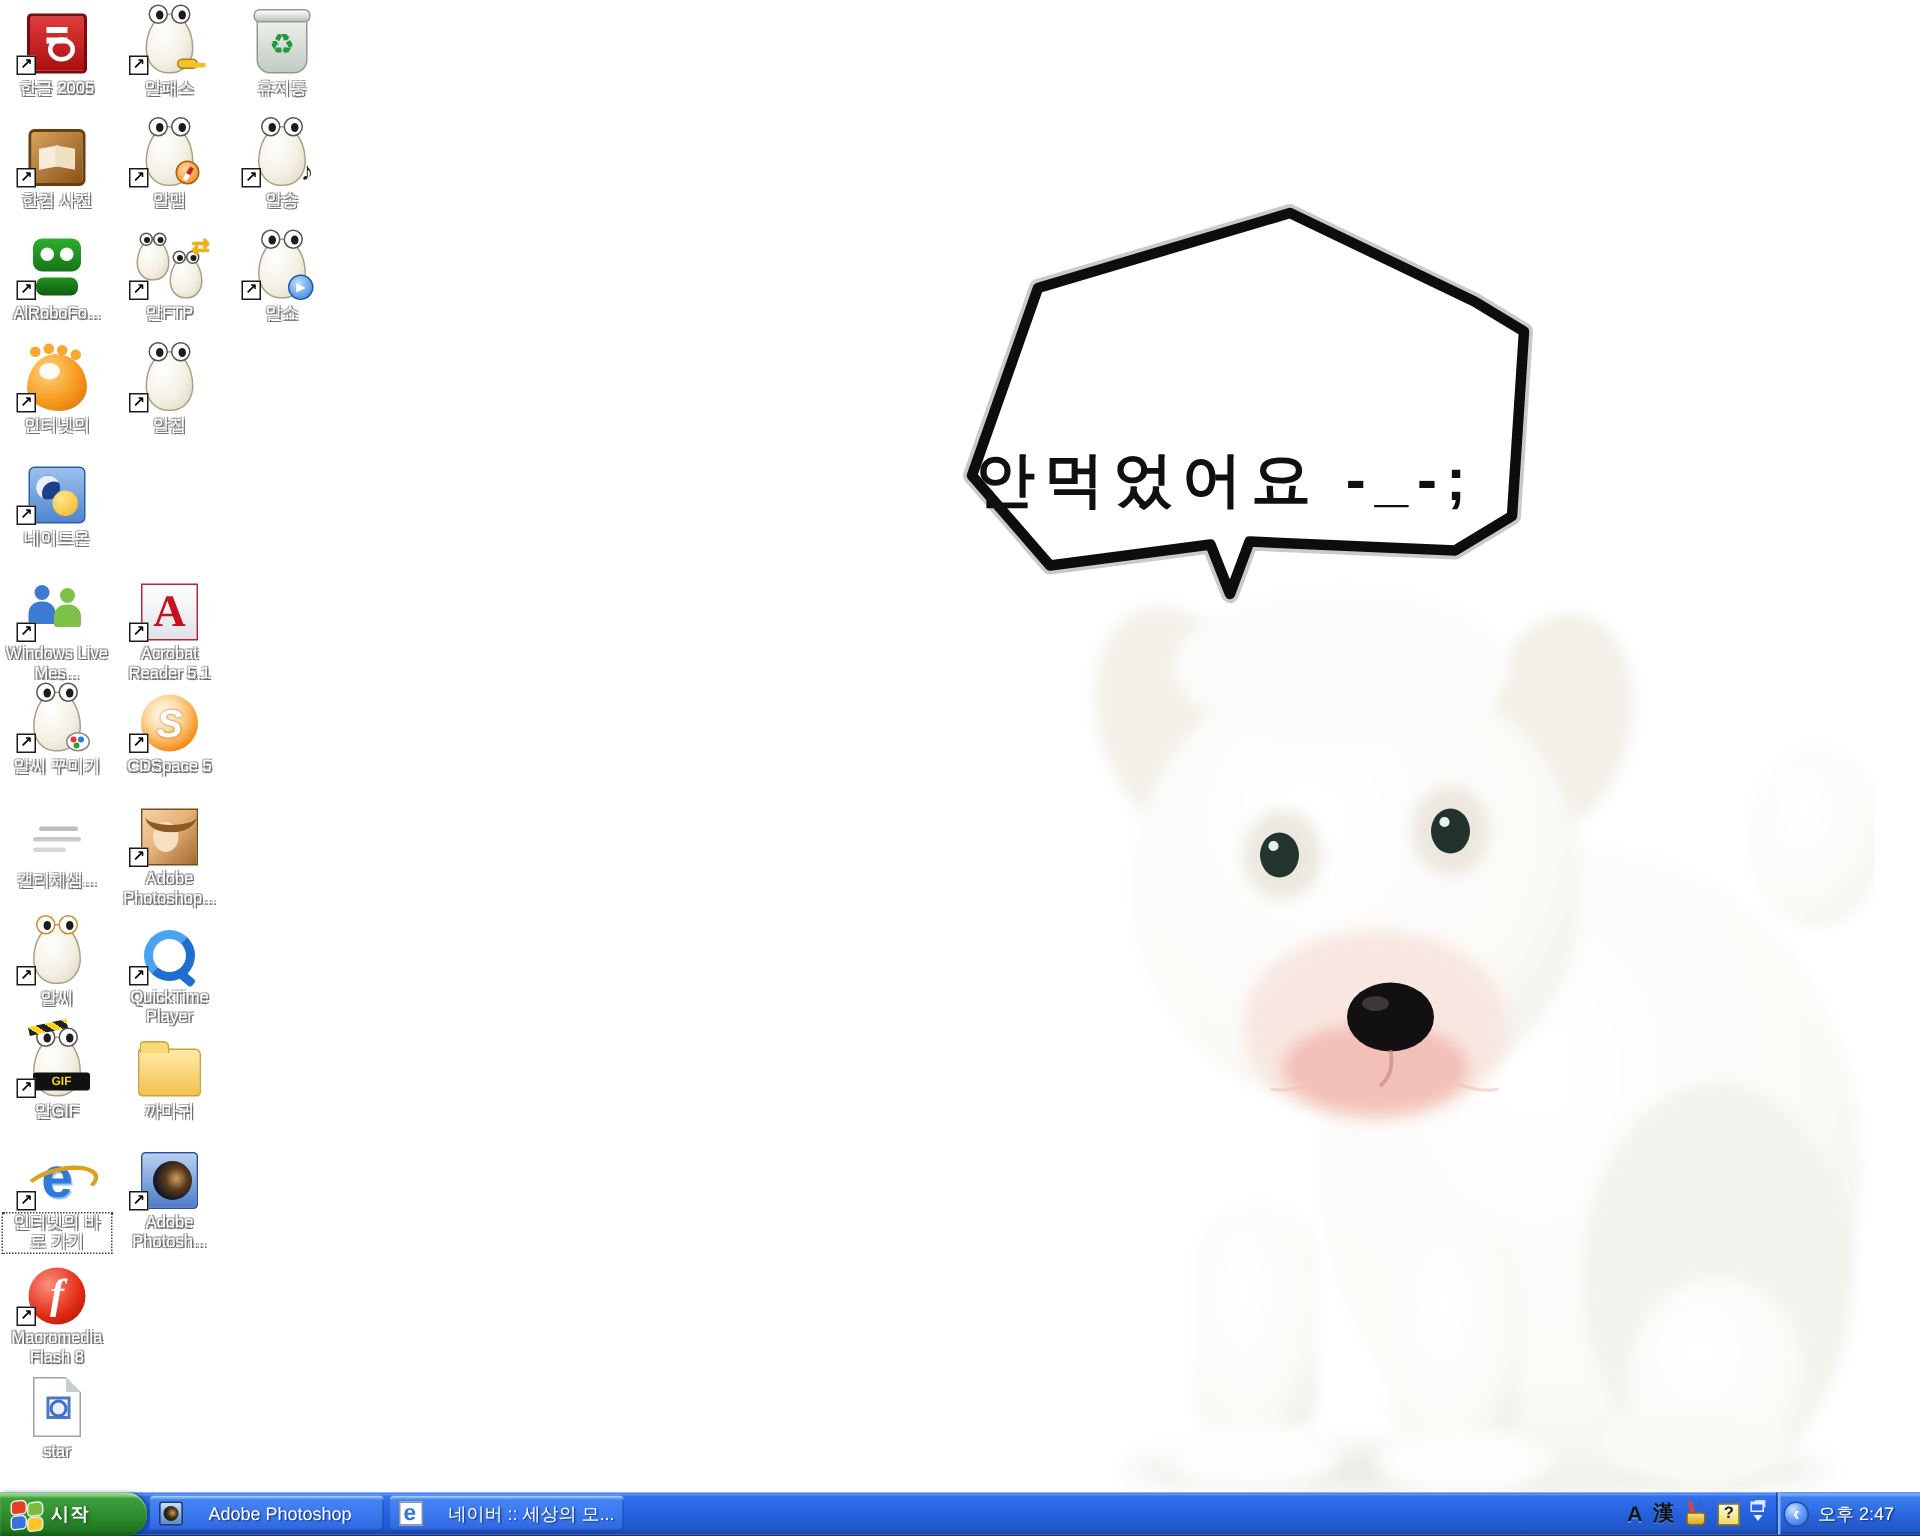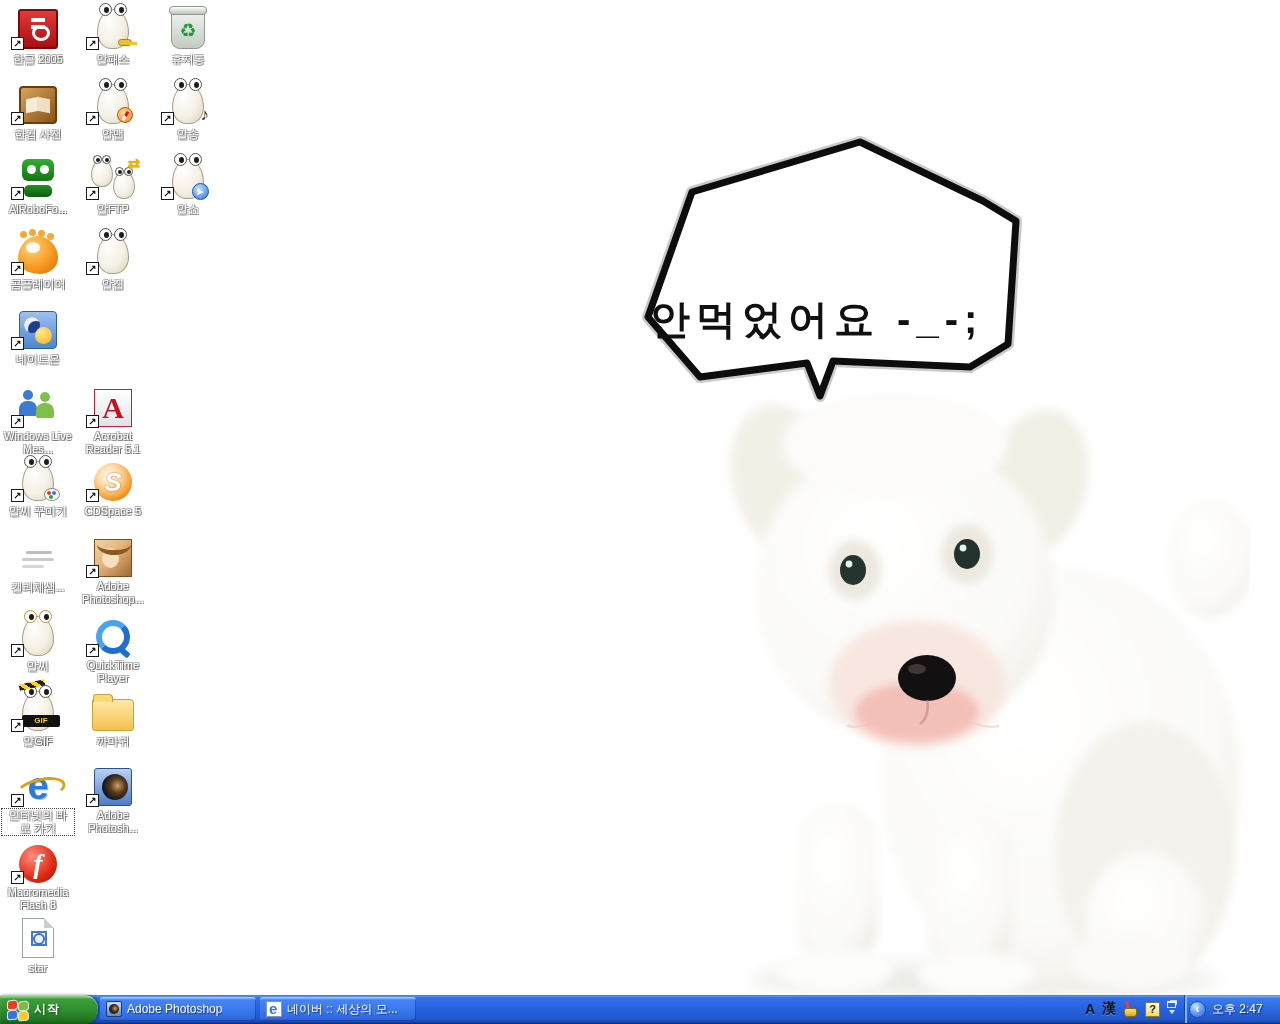--- a/index.html
+++ b/index.html
@@ -129,21 +129,21 @@
     background:linear-gradient(#4fae4f 0%, #8ccf7a 6%, #3d9e3c 14%, #2f8f2f 50%, #227722 85%, #155c15 100%);
     border-radius:0 14px 14px 0; box-shadow:inset 0 1px 1px rgba(255,255,255,.5), 2px 0 3px rgba(0,30,90,.45); }
   .start-btn .txt { color:#fff; font-size:12px; font-weight:bold; text-shadow:1px 1px 2px #1d4d1d; letter-spacing:1px; }
   .winflag { position:relative; width:20px; height:18px; }
   .winflag i { position:absolute; width:9px; height:8px; border-radius:2px 3px 2px 2px; box-shadow:0 0 0 1px rgba(255,255,255,.85); transform:skewY(-6deg); }
   .winflag i.r { left:0; top:0; background:#ea3b26; }
   .winflag i.g { right:0; top:1px; background:#7ebb42; }
   .winflag i.b { left:0; bottom:0; background:#3a6fe0; }
   .winflag i.y { right:0; bottom:-1px; background:#ffc726; }
 
-  .task-btn { width:156px; height:24px; margin:2px 2px 0 2px; display:flex; align-items:center; gap:5px; padding:0 6px; cursor:pointer;
+  .task-btn { width:156px; height:24px; margin:2px 2px 0 2px; display:flex; align-items:center; gap:17px; padding:0 6px; cursor:pointer;
     background:linear-gradient(#5590f8 0%, #88b4fa 5%, #4583f5 12%, #3a78ee 55%, #3068e0 92%, #2a5cd0 100%);
     border-radius:3px; box-shadow:inset 0 1px 0 rgba(255,255,255,.4), inset -1px -1px 1px rgba(10,40,120,.5); }
   .task-btn .t { color:#fff; font-size:12px; white-space:nowrap; overflow:hidden; text-shadow:1px 1px 1px rgba(10,35,110,.8); }
   .task-btn:first-of-type { margin-left:10px; }
   .tb-ps { width:16px; height:16px; flex:0 0 16px; background:linear-gradient(#cfe0f5,#5d87c9); border:1px solid #1e3a6e; border-radius:2px; position:relative; }
   .tb-ps:before { content:""; position:absolute; left:2px; top:2px; width:10px; height:10px; background:radial-gradient(circle at 60% 45%, #caa36a 0%, #4a3012 40%, #0e1626 75%); border-radius:50%; }
   .tb-ie { width:16px; height:16px; flex:0 0 16px; background:#fff; border:1px solid #8a94a8; position:relative; font-weight:bold; }
   .tb-ie .e { position:absolute; left:2px; top:-2px; font-size:15px; color:#2e7ad9; font-weight:bold; }
 
   .tb-spacer { flex:1; }
@@ -317,21 +317,21 @@
         <span class="sc">↗</span>
       </div>
     <div class="lbl">알쇼</div>
   </div>
 
   <div class="dicon" style="left:2px;top:228px">
     <div class="art">
         <div class="ic-gom"></div>
         <span class="sc">↗</span>
       </div>
-    <div class="lbl">곰플레이어</div>
+    <div class="lbl">인터넷의</div>
   </div>
   <div class="dicon" style="left:77px;top:228px">
     <div class="art">
         <div class="egg">
           <span class="ey l"></span>
           <span class="ey r"></span>
         </div>
         <span class="sc">↗</span>
       </div>
     <div class="lbl">알집</div>

